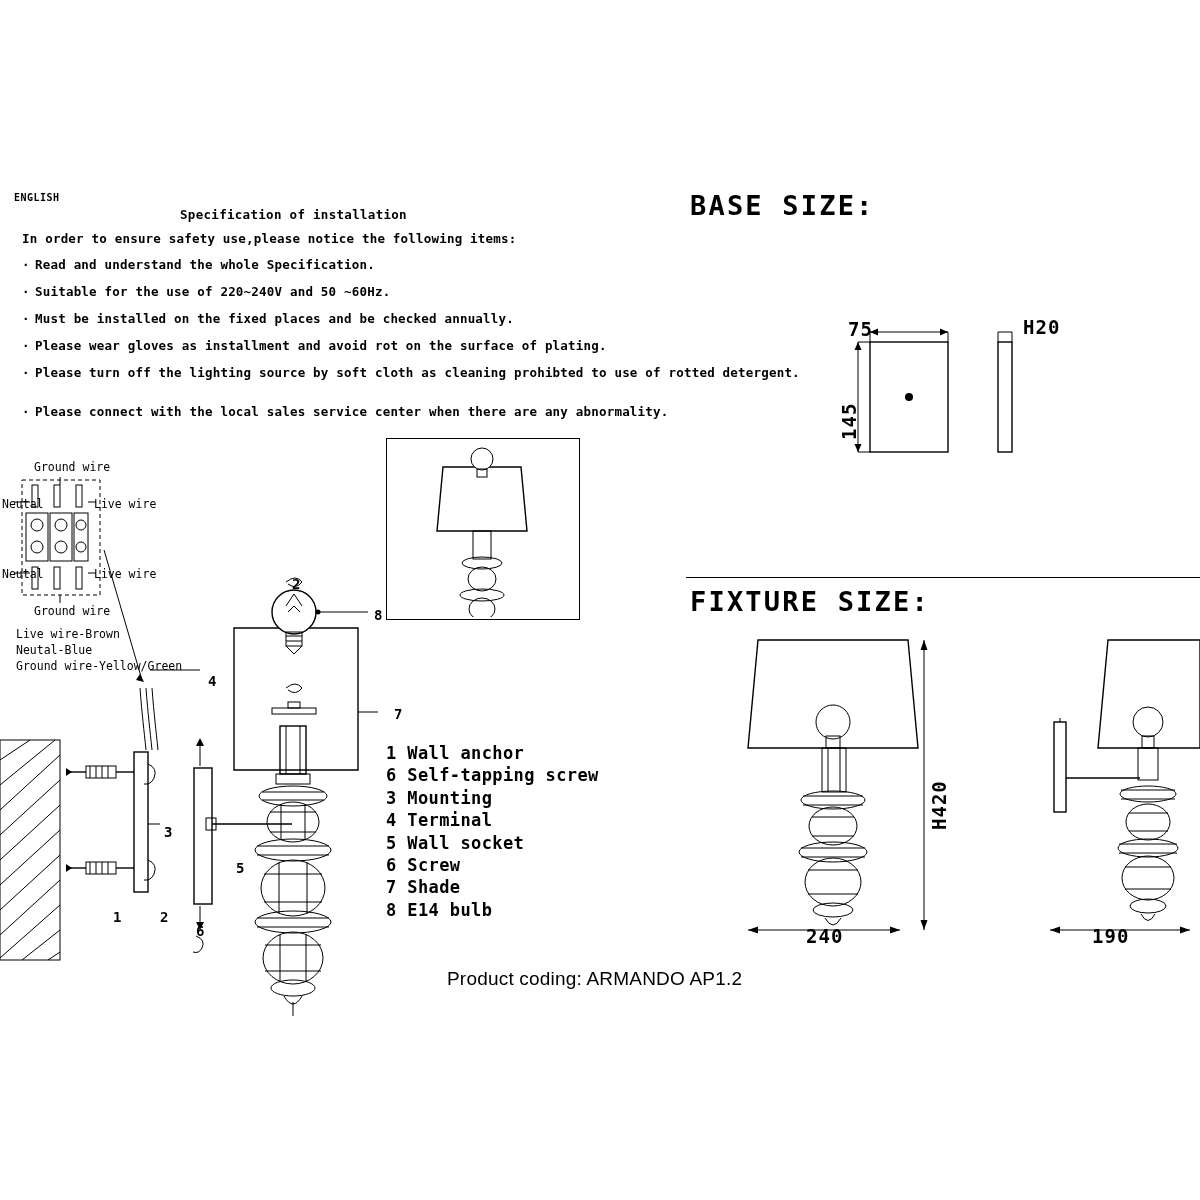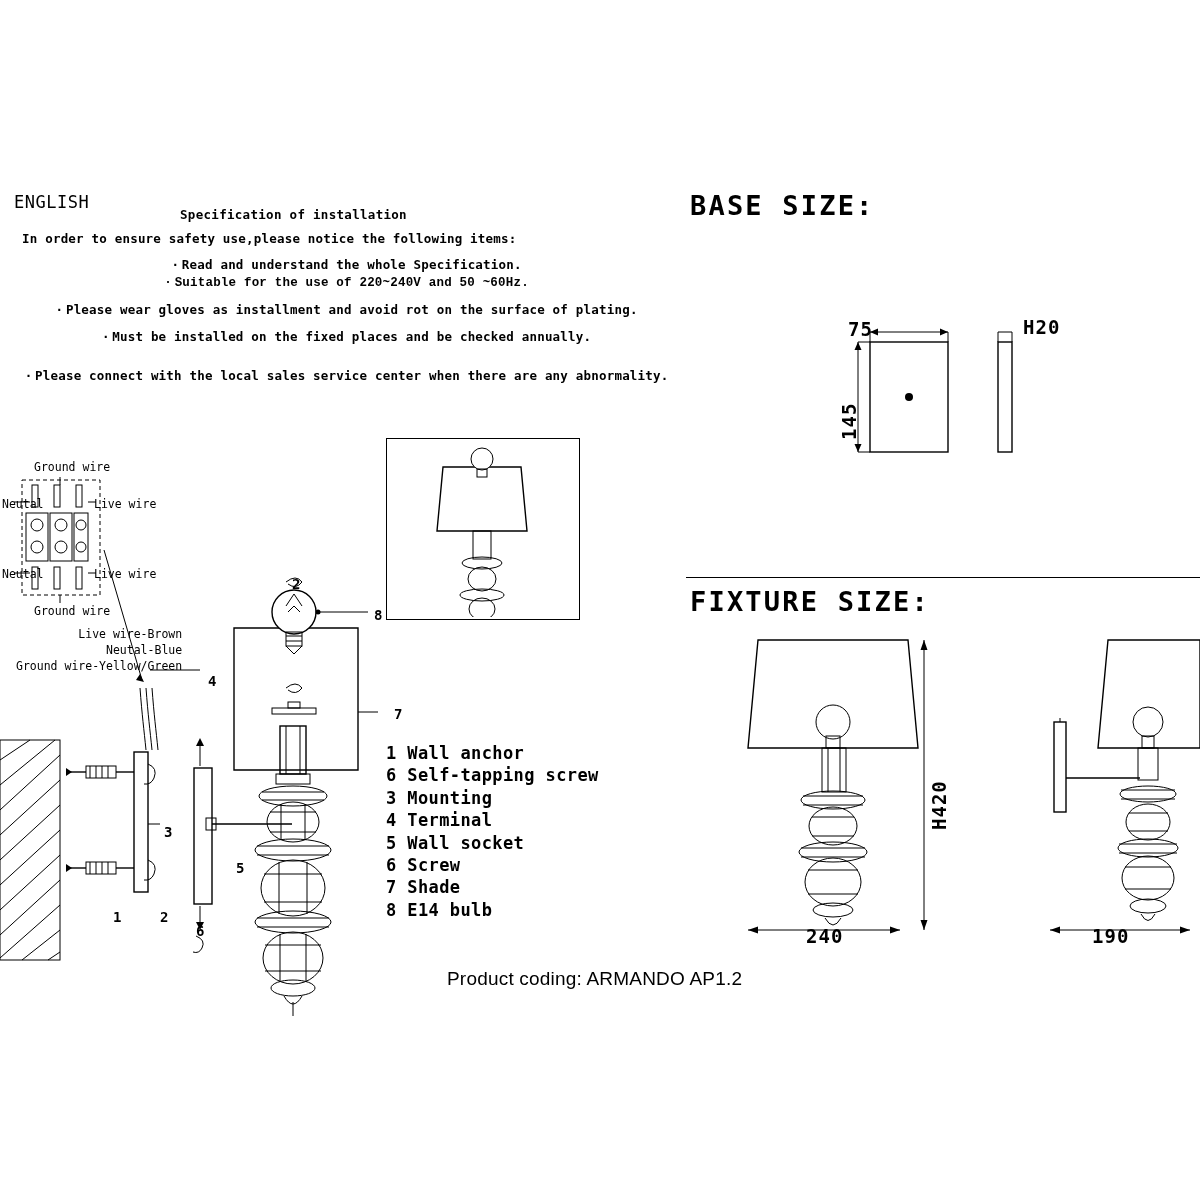--- a/index.html
+++ b/index.html
@@ -13,38 +13,37 @@
     position: relative;
     font-family: "DejaVu Sans Mono", monospace;
     color: #000;
     overflow: hidden;
   }
   .abs { position: absolute; }
 
   
   #lang-label {
     left: 14px; top: 192px;
-    font-size: 17px; font-weight: normal;
+    font-size: 10px; font-weight: bold;
     letter-spacing: 0.5px;
   }
   #spec-title {
     left: 180px; top: 207px;
     font-size: 12.5px; font-weight: bold;
     letter-spacing: 0.3px;
   }
   #spec-intro {
     left: 22px; top: 231px;
     font-size: 12.5px; font-weight: bold;
     letter-spacing: 0.2px;
   }
   .spec-item {
     font-size: 12.5px; font-weight: bold;
     letter-spacing: 0.2px;
     white-space: nowrap;
-    text-align: center;
   }
   .spec-bullet { display: inline-block; width: 13px; }
 
   
   .wire-txt {
     font-size: 11.5px;
     font-family: "DejaVu Sans Mono", monospace;
     white-space: nowrap;
   }
 
@@ -111,23 +110,24 @@
 </style>
 </head>
 <body>
 
 <div class="abs" id="lang-label">ENGLISH</div>
 <div class="abs" id="spec-title">Specification of installation</div>
 <div class="abs" id="spec-intro">In order to ensure safety use,please notice the following items:</div>
 
 <div class="abs" style="left:22px; top:257px;">
   <div class="spec-item"><span class="spec-bullet">·</span><span>Read and understand the whole Specification.</span></div>
-  <div class="spec-item" style="margin-top:4px;font-family:Liberation Mono, monospace;"><span class="spec-bullet">·</span><span>Suitable for the use of 220~240V and 50 ~60Hz.</span></div>
+  <div class="spec-item" style="margin-top:12px;"><span class="spec-bullet">·</span><span>Suitable for the use of 220~240V and 50 ~60Hz.</span></div>
+  <div class="spec-item" style="margin-top:12px;"><span class="spec-bullet">·</span><span>Must be installed on the fixed places and be checked annually.</span></div>
   <div class="spec-item" style="margin-top:12px;"><span class="spec-bullet">·</span><span>Please wear gloves as installment and avoid rot on the surface of plating.</span></div>
-  <div class="spec-item" style="margin-top:12px;"><span class="spec-bullet">·</span><span>Must be installed on the fixed places and be checked annually.</span></div>
+  <div class="spec-item" style="margin-top:12px;"><span class="spec-bullet">·</span><span>Please turn off the lighting source by soft cloth as cleaning prohibted to use of rotted detergent.</span></div>
   <div class="spec-item" style="margin-top:24px;"><span class="spec-bullet">·</span><span>Please connect with the local sales service center when there are any abnormality.</span></div>
 </div>
 
 <div class="abs" style="left:0px; top:455px; width:200px; height:170px;">
   <svg width="200" height="170" viewBox="0 0 200 170">
 
     <rect x="22" y="25" width="78" height="115" class="ln thin dash nofill"></rect>
 
     <rect x="32" y="30" width="6" height="22" class="ln thin nofill"></rect>
     <rect x="54" y="30" width="6" height="22" class="ln thin nofill"></rect>
@@ -155,21 +155,21 @@
     <line x1="60" y1="140" x2="60" y2="148" class="ln thin"></line>
   </svg>
 </div>
 <div class="abs wire-txt" style="left:34px; top:460px;">Ground wire</div>
 <div class="abs wire-txt" style="left:2px; top:497px;">Neutal</div>
 <div class="abs wire-txt" style="left:94px; top:497px;">Live wire</div>
 <div class="abs wire-txt" style="left:2px; top:567px;">Neutal</div>
 <div class="abs wire-txt" style="left:94px; top:567px;">Live wire</div>
 <div class="abs wire-txt" style="left:34px; top:604px;">Ground wire</div>
 
-<div class="abs" style="left:16px; top:627px;text-align:right;">
+<div class="abs" style="left:16px; top:627px;">
   <div class="wire-txt">Live wire-Brown</div>
   <div class="wire-txt" style="margin-top:2px;">Neutal-Blue</div>
   <div class="wire-txt" style="margin-top:2px;">Ground wire-Yellow/Green</div>
 </div>
 
 <div class="abs" style="left:0px; top:430px; width:420px; height:620px;">
   <svg width="420" height="620" viewBox="0 0 420 620">
 
     <g>
       <rect x="0" y="310" width="60" height="220" class="ln thin nofill"></rect>

